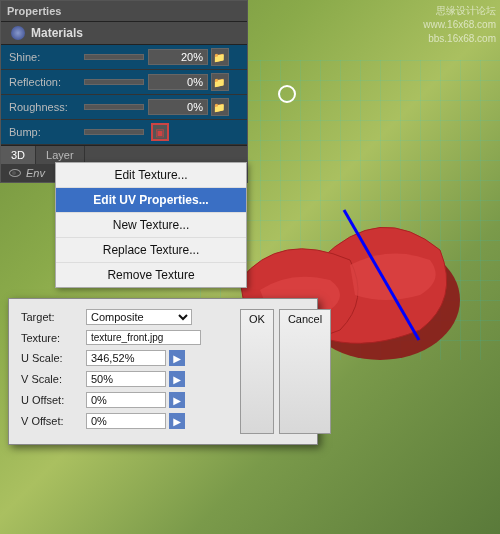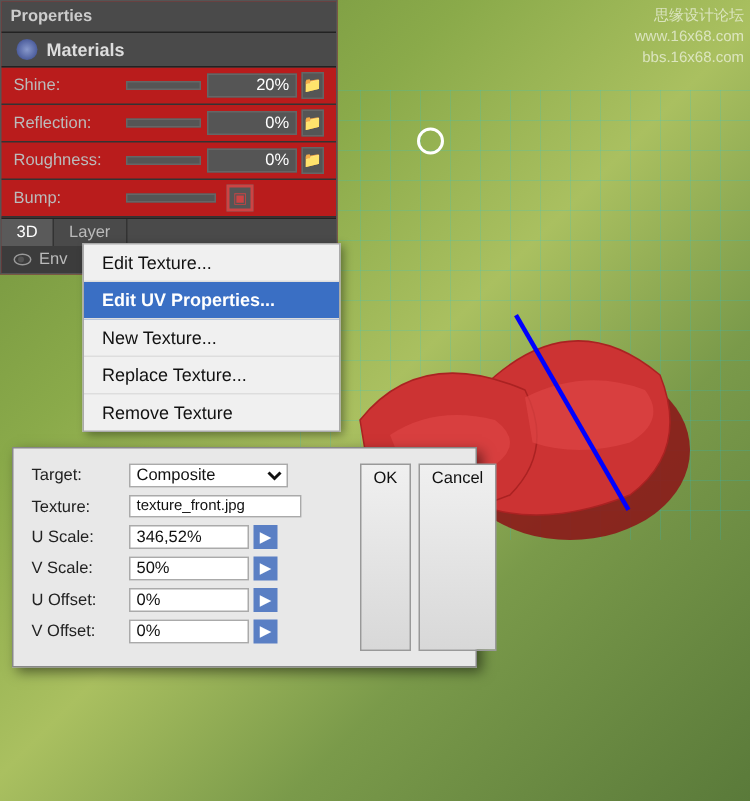--- a/index.html
+++ b/index.html
@@ -62,22 +62,22 @@
       font-size: 10px;
       z-index: 4;
       line-height: 1.4;
       text-align: right;
     }
 
     
     .properties-panel {
       position: absolute;
       top: 0; left: 0;
-      width: 225px;
-      background: #b91c1c;
+      width: 248px;
+      background: #0c4a6e;
       border: 1px solid #555;
       z-index: 10;
     }
 
     .panel-header {
       background: #4a4a4a;
       border-bottom: 1px solid #222;
       padding: 4px 6px;
       display: flex;
       align-items: center;
@@ -195,25 +195,26 @@
       align-items: center;
       padding: 3px 8px;
       background: #3c3c3c;
     }
 
     
     .context-menu {
       position: absolute;
       top: 162px;
       left: 55px;
-      width: 172px;
+      width: 192px;
       background: #f0f0f0;
       border: 1px solid #aaa;
       box-shadow: 2px 2px 6px rgba(0,0,0,0.4);
       z-index: 20;
+      text-align: center;
     }
 
     .context-menu-item {
       padding: 5px 12px;
       font-size: 12px;
       color: #111;
       cursor: pointer;
       border-bottom: 1px solid #ddd;
     }
 
@@ -442,21 +443,21 @@
     </div>
   </div>
 
   <div class="panel-bottom-tabs">
     <div class="panel-bottom-tab active">3D</div>
     <div class="panel-bottom-tab">Layer</div>
   </div>
 
   <div class="panel-env-row">
     <span class="eye-icon"></span>
-    <span style="color:#bbb; font-size:11px; margin-left:5px;">Env</span>
+    <span style="color:#bbb; font-size:11px; margin-left:5px;font-style:italic;">Env</span>
   </div>
 </div>
 
 <div class="context-menu">
   <div class="context-menu-item">Edit Texture...</div>
   <div class="context-menu-item highlighted">Edit UV Properties...</div>
   <div class="context-menu-item">New Texture...</div>
   <div class="context-menu-item">Replace Texture...</div>
   <div class="context-menu-item">Remove Texture</div>
 </div>

